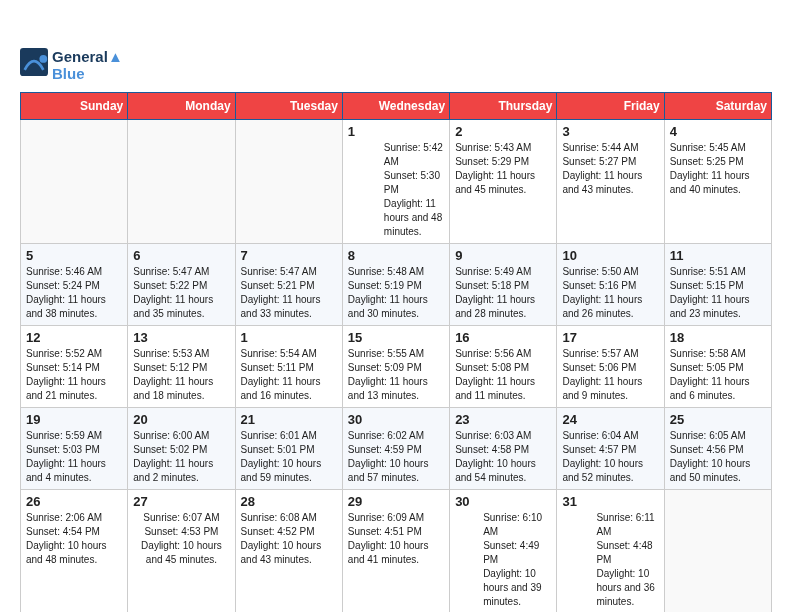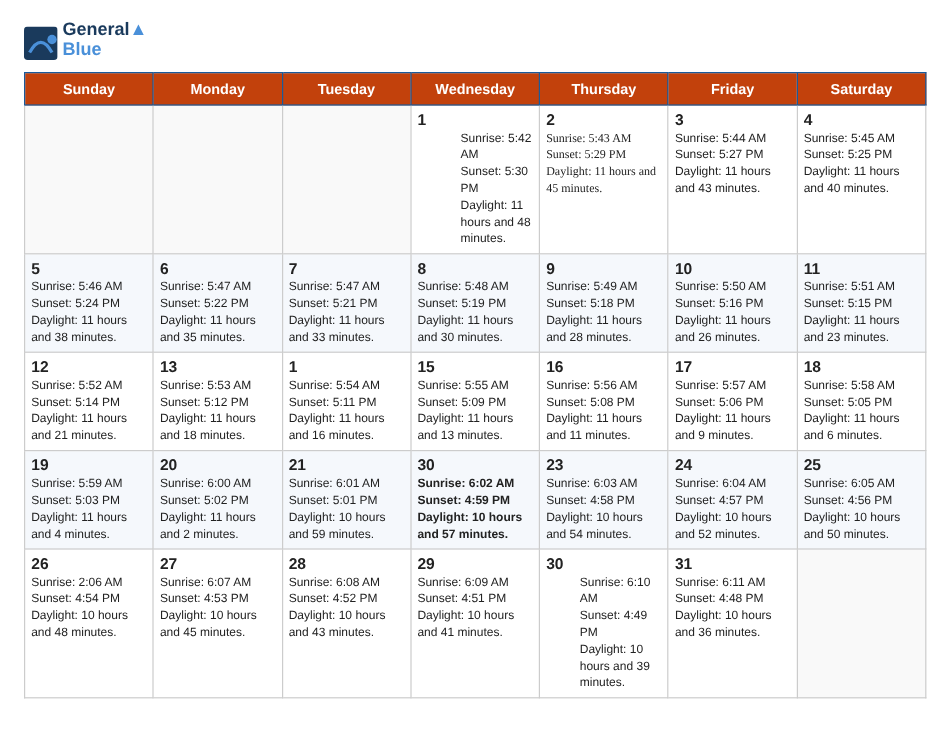--- a/index.html
+++ b/index.html
@@ -17,21 +17,22 @@
       padding: 16px 20px 16px 20px;
     }
     .header {
       display: flex;
       justify-content: space-between;
       align-items: flex-start;
       margin-bottom: 10px;
     }
     .logo {
       display: flex;
-      align-items: flex-end;
+      align-items: flex-start;
+      margin-top: 32px;
     }
     .logo-icon {
       width: 28px;
       height: 28px;
       margin-right: 4px;
     }
     .title-block {
       text-align: right;
     }
     .month-title {
@@ -43,26 +44,26 @@
       font-size: 14px;
       color: #333;
       margin-top: 2px;
     }
     .calendar {
       width: 100%;
       border-collapse: collapse;
       border: 1px solid #ccc;
     }
     .calendar th {
-      background: #c2410c;
+      background: #ef4444;
       color: #fff;
       font-size: 12px;
       font-weight: bold;
       padding: 6px 4px;
-      text-align: center;
+      text-align: right;
       border: 1px solid #1a5a9a;
     }
     .calendar td {
       width: 14.28%;
       vertical-align: top;
       padding: 4px 5px;
       border: 1px solid #ccc;
       font-size: 10.5px;
       color: #222;
       min-height: 80px;
@@ -130,21 +131,21 @@
           <td class="empty-cell"></td>
           <td class="empty-cell"></td>
           <td>
             <span class="day-num">1</span>
             <div class="day-info" style="white-space: pre-line; margin-left: 36px;">Sunrise: 5:42 AM
 Sunset: 5:30 PM
 Daylight: 11 hours and 48 minutes.</div>
           </td>
           <td>
             <span class="day-num">2</span>
-            <div class="day-info" style="white-space: pre-line; font-family: Liberation Serif, serif;">Sunrise: 5:43 AM
+            <div class="day-info" style="white-space: pre-line;">Sunrise: 5:43 AM
 Sunset: 5:29 PM
 Daylight: 11 hours and 45 minutes.</div>
           </td>
           <td>
             <span class="day-num">3</span>
             <div class="day-info" style="white-space: pre-line;">Sunrise: 5:44 AM
 Sunset: 5:27 PM
 Daylight: 11 hours and 43 minutes.</div>
           </td>
           <td>
@@ -256,21 +257,21 @@
 Daylight: 11 hours and 2 minutes.</div>
           </td>
           <td>
             <span class="day-num">21</span>
             <div class="day-info" style="white-space: pre-line;">Sunrise: 6:01 AM
 Sunset: 5:01 PM
 Daylight: 10 hours and 59 minutes.</div>
           </td>
           <td>
             <span class="day-num">30</span>
-            <div class="day-info" style="white-space: pre-line; font-weight: bold;">Sunrise: 6:02 AM
+            <div class="day-info" style="white-space: pre-line;">Sunrise: 6:02 AM
 Sunset: 4:59 PM
 Daylight: 10 hours and 57 minutes.</div>
           </td>
           <td>
             <span class="day-num">23</span>
             <div class="day-info" style="white-space: pre-line;">Sunrise: 6:03 AM
 Sunset: 4:58 PM
 Daylight: 10 hours and 54 minutes.</div>
           </td>
           <td>
@@ -288,21 +289,21 @@
         </tr>
         <tr>
           <td>
             <span class="day-num">26</span>
             <div class="day-info" style="white-space: pre-line;">Sunrise: 2:06 AM
 Sunset: 4:54 PM
 Daylight: 10 hours and 48 minutes.</div>
           </td>
           <td>
             <span class="day-num">27</span>
-            <div class="day-info" style="white-space: pre-line;">Sunrise: 6:07 AM
+            <div class="day-info" style="white-space: pre-line; text-align: center;">Sunrise: 6:07 AM
 Sunset: 4:53 PM
 Daylight: 10 hours and 45 minutes.</div>
           </td>
           <td>
             <span class="day-num">28</span>
             <div class="day-info" style="white-space: pre-line;">Sunrise: 6:08 AM
 Sunset: 4:52 PM
 Daylight: 10 hours and 43 minutes.</div>
           </td>
           <td>
@@ -312,21 +313,21 @@
 Daylight: 10 hours and 41 minutes.</div>
           </td>
           <td>
             <span class="day-num">30</span>
             <div class="day-info" style="white-space: pre-line; margin-left: 28px;">Sunrise: 6:10 AM
 Sunset: 4:49 PM
 Daylight: 10 hours and 39 minutes.</div>
           </td>
           <td>
             <span class="day-num">31</span>
-            <div class="day-info" style="white-space: pre-line;">Sunrise: 6:11 AM
+            <div class="day-info" style="white-space: pre-line; margin-left: 34px;">Sunrise: 6:11 AM
 Sunset: 4:48 PM
 Daylight: 10 hours and 36 minutes.</div>
           </td>
           <td class="empty-cell"></td>
         </tr>
       </tbody>
   </table>
 </div>
 
 </body></html>

